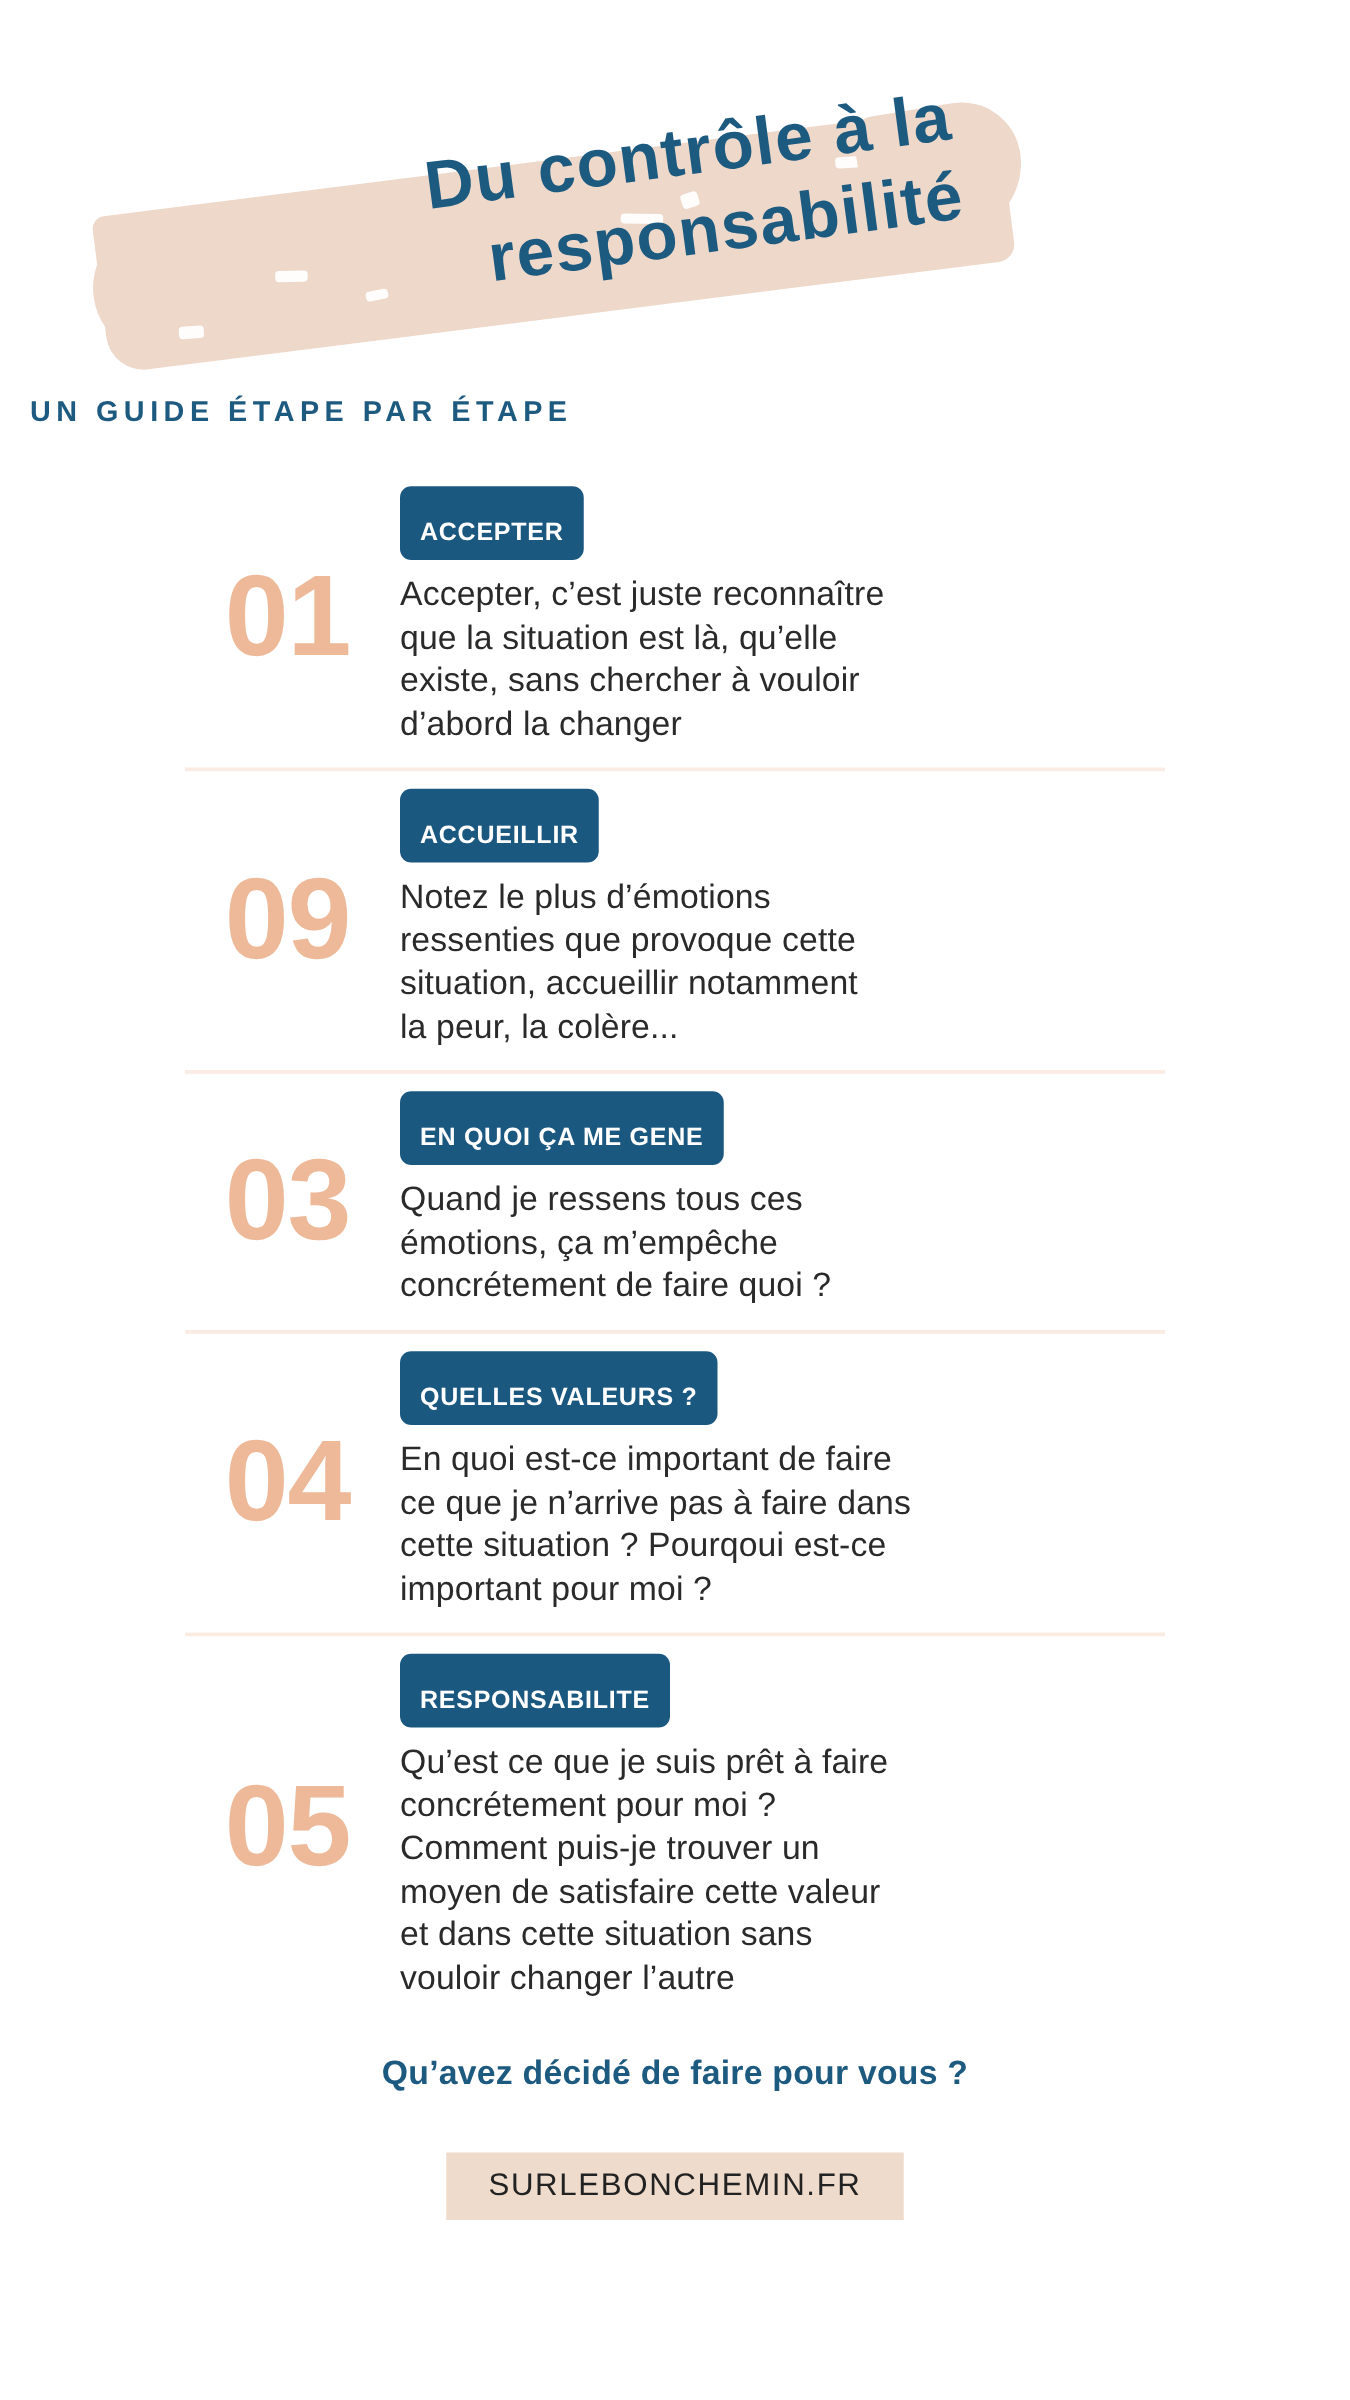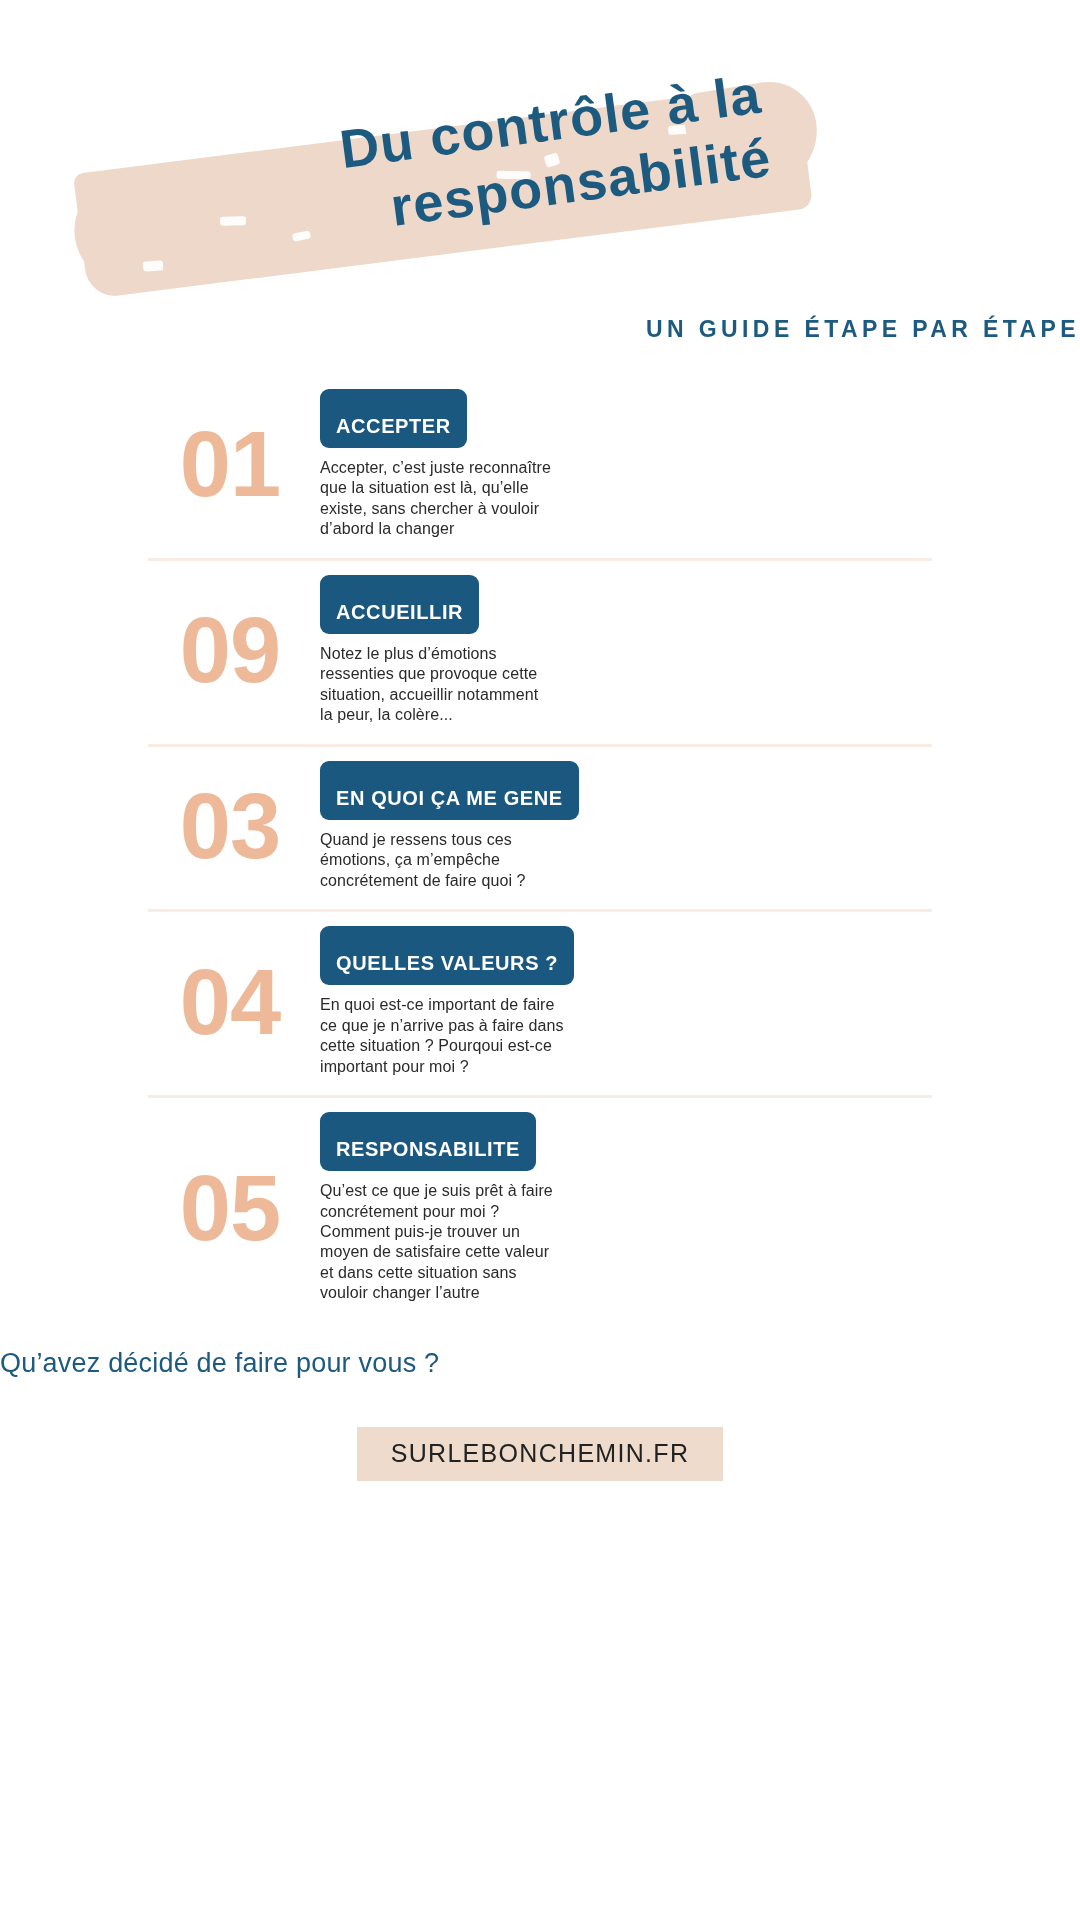--- a/index.html
+++ b/index.html
@@ -74,26 +74,27 @@
     font-size: 54px;
     line-height: 1.18;
     letter-spacing: 1.2px;
     white-space: nowrap;
   }
   .title-line.l1 { padding-left: 30px; }
   .title-line.l2 { padding-left: 74px; }
 
   
   .subtitle {
-    text-align: right;
+    text-align: left;
     color: #1d5a80;
     font-weight: 700;
     font-size: 23px;
     letter-spacing: 4.4px;
     margin-top: 16px;
+    padding-left: 24px;
   }
 
   
   .steps {
     margin-top: 36px;
     padding: 0 0 0 0;
   }
   .step {
     position: relative;
     display: flex;
@@ -121,35 +122,36 @@
     color: #ffffff;
     font-weight: 700;
     font-size: 20px;
     letter-spacing: .6px;
     padding: 26px 16px 10px 16px;
     border-radius: 9px;
     margin-bottom: 10px;
   }
   .step-text {
     color: #2a2a2a;
-    font-size: 16px;
+    font-size: 27px;
     line-height: 1.28;
     white-space: pre-line;
     letter-spacing: .1px;
   }
   .divider {
     height: 3px;
     background: #faece2;
     margin: 4px 148px 4px 148px;
   }
 
   
   .closing {
+    text-align: center;
     color: #1d5a80;
-    font-weight: 400;
+    font-weight: 700;
     font-size: 27px;
     margin-top: 30px;
     letter-spacing: .2px;
   }
   .brand-wrap {
     display: flex;
     justify-content: center;
     margin-top: 48px;
     align-items: flex-end;
   }

